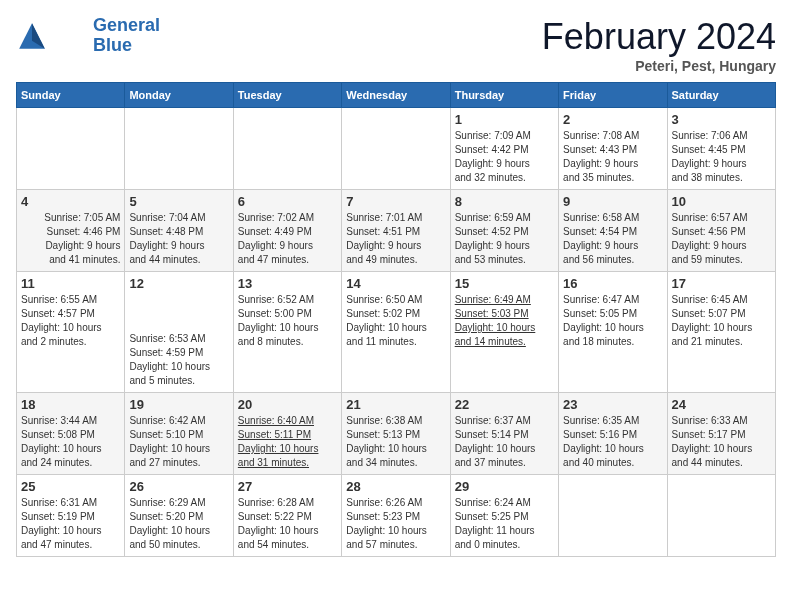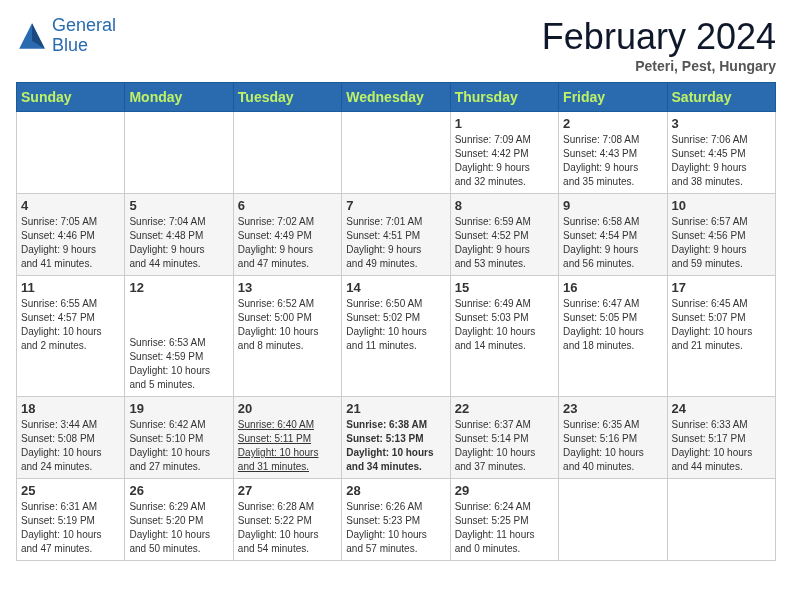--- a/index.html
+++ b/index.html
@@ -16,23 +16,24 @@
       align-items: flex-start;
       margin-bottom: 8px;
     }
     .logo {
       display: flex;
       align-items: center;
       gap: 4px;
     }
     .logo-text {
       font-size: 18px;
-      font-weight: normal;
+      font-weight: bold;
       line-height: 1.1;
       color: #333;
+      margin-left: 41px;
     }
     .logo-text span {
       color: #2a6bb0;
     }
     .logo-icon {
       width: 32px;
       height: 32px;
     }
     .title-block {
       text-align: right;
@@ -47,24 +48,24 @@
       color: #555;
       font-weight: bold;
     }
     table {
       width: 100%;
       border-collapse: collapse;
       font-size: 11px;
     }
     thead tr th {
       background: #2a6bb0;
-      color: #bef264;
+      color: #ffffff;
       padding: 6px 4px;
       text-align: left;
-      font-size: 14px;
+      font-size: 11px;
       font-weight: bold;
       border: 1px solid #1a5a9a;
     }
     tbody tr td {
       border: 1px solid #ccc;
       vertical-align: top;
       padding: 4px;
       height: 80px;
       width: 14.28%;
       background: #fff;
@@ -143,21 +144,21 @@
           <div class="day-num">3</div>
           <div class="day-info" style="white-space: pre-line;">Sunrise: 7:06 AM
 Sunset: 4:45 PM
 Daylight: 9 hours
 and 38 minutes.</div>
         </td>
       </tr>
       <tr>
         <td>
           <div class="day-num">4</div>
-          <div class="day-info" style="white-space: pre-line;">Sunrise: 7:05 AM
+          <div class="day-info" style="white-space: pre-line; text-align: right;">Sunrise: 7:05 AM
 Sunset: 4:46 PM
 Daylight: 9 hours
 and 41 minutes.</div>
         </td>
         <td>
           <div class="day-num">5</div>
           <div class="day-info" style="white-space: pre-line;">Sunrise: 7:04 AM
 Sunset: 4:48 PM
 Daylight: 9 hours
 and 44 minutes.</div>
@@ -222,21 +223,21 @@
         </td>
         <td>
           <div class="day-num">14</div>
           <div class="day-info" style="white-space: pre-line;">Sunrise: 6:50 AM
 Sunset: 5:02 PM
 Daylight: 10 hours
 and 11 minutes.</div>
         </td>
         <td>
           <div class="day-num">15</div>
-          <div class="day-info" style="white-space: pre-line;">Sunrise: 6:49 AM
+          <div class="day-info" style="white-space: pre-line; text-decoration: underline;">Sunrise: 6:49 AM
 Sunset: 5:03 PM
 Daylight: 10 hours
 and 14 minutes.</div>
         </td>
         <td>
           <div class="day-num">16</div>
           <div class="day-info" style="white-space: pre-line;">Sunrise: 6:47 AM
 Sunset: 5:05 PM
 Daylight: 10 hours
 and 18 minutes.</div>
@@ -266,21 +267,21 @@
         </td>
         <td>
           <div class="day-num">20</div>
           <div class="day-info" style="white-space: pre-line; text-decoration: underline;">Sunrise: 6:40 AM
 Sunset: 5:11 PM
 Daylight: 10 hours
 and 31 minutes.</div>
         </td>
         <td>
           <div class="day-num">21</div>
-          <div class="day-info" style="white-space: pre-line; font-weight: bold;">Sunrise: 6:38 AM
+          <div class="day-info" style="white-space: pre-line;">Sunrise: 6:38 AM
 Sunset: 5:13 PM
 Daylight: 10 hours
 and 34 minutes.</div>
         </td>
         <td>
           <div class="day-num">22</div>
           <div class="day-info" style="white-space: pre-line;">Sunrise: 6:37 AM
 Sunset: 5:14 PM
 Daylight: 10 hours
 and 37 minutes.</div>

